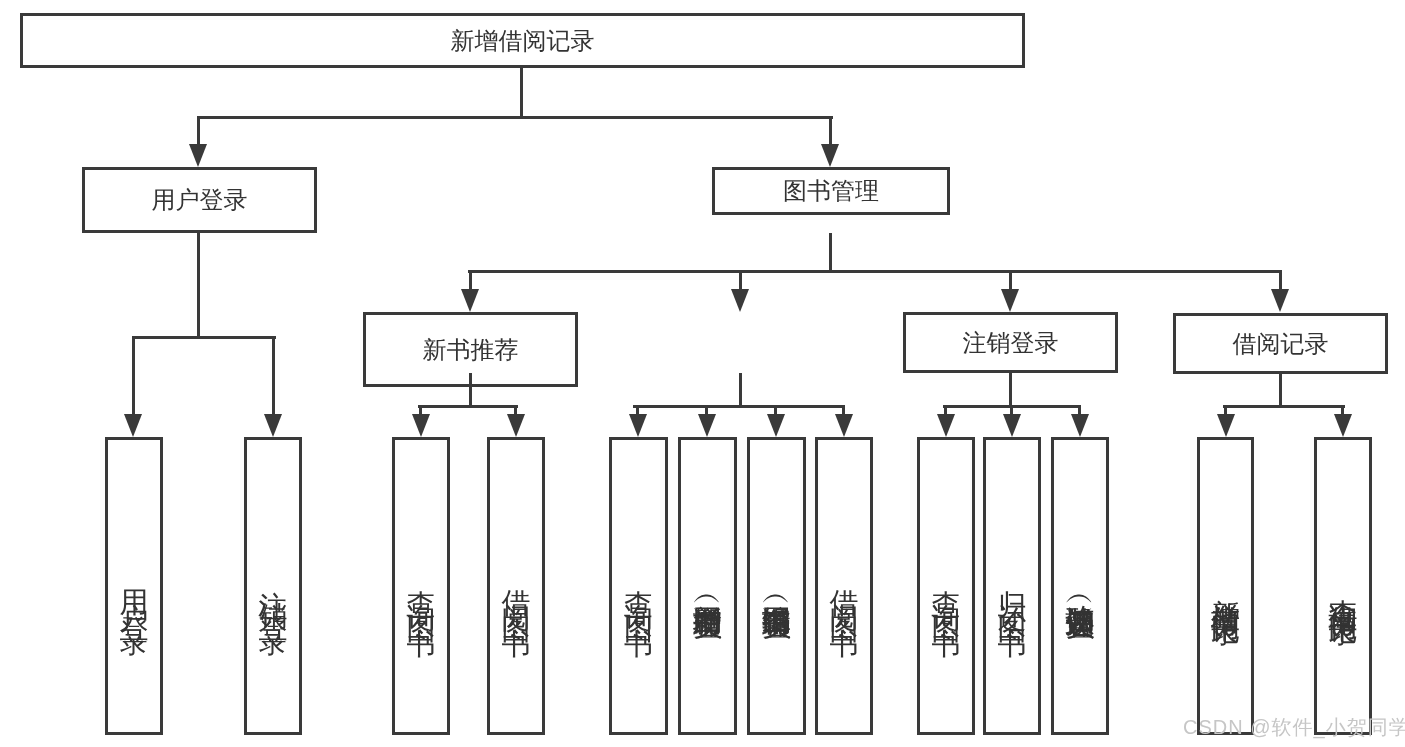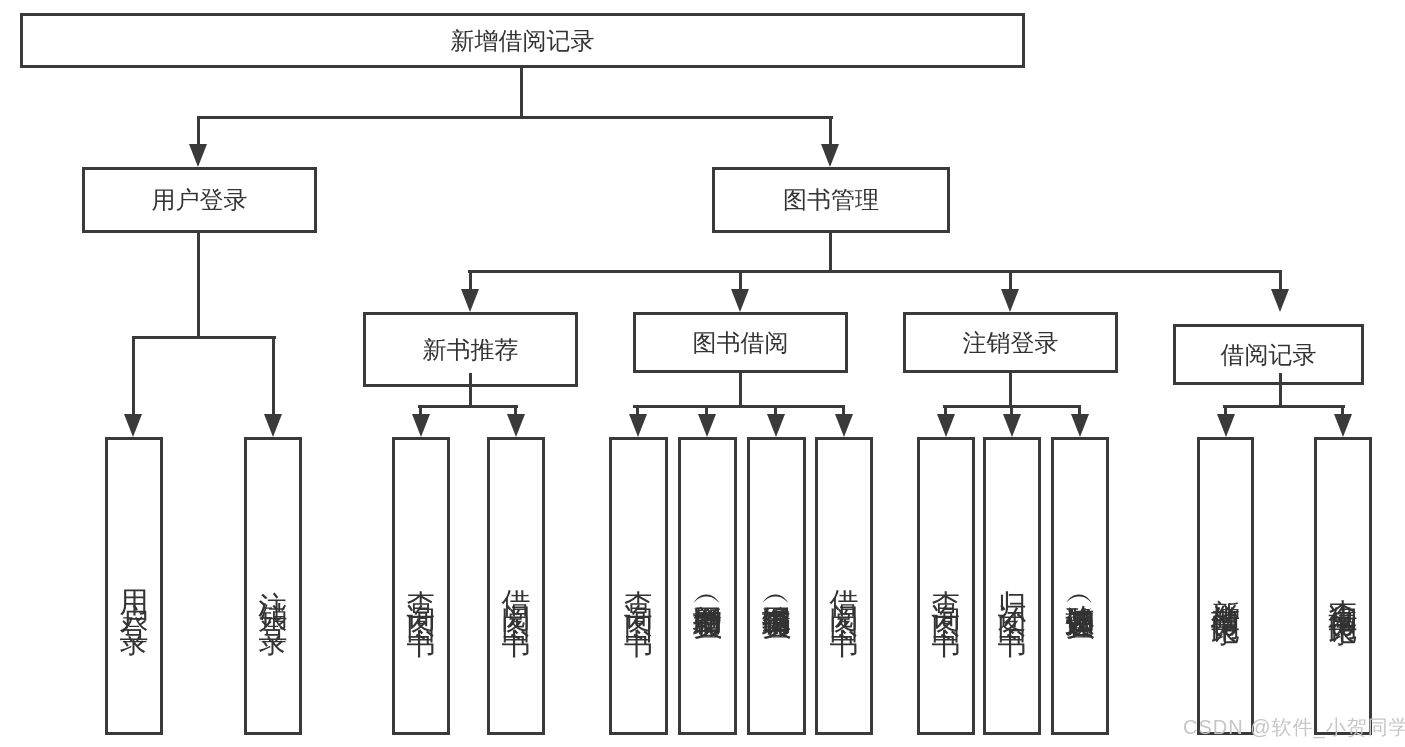--- a/index.html
+++ b/index.html
@@ -54,21 +54,21 @@
   <div class="ln" style="left:520px;top:67px;width:3px;height:52px"></div>
   <div class="ln" style="left:197px;top:116px;width:636px;height:3px"></div>
   <div class="ln" style="left:197px;top:118px;width:3px;height:30px"></div>
   <div class="arw" style="left:189px;top:144px"></div>
   <div class="ln" style="left:829px;top:118px;width:3px;height:30px"></div>
   <div class="arw" style="left:821px;top:144px"></div>
 
   <div class="nbox" style="left:82px;top:167px;width:235px;height:66px">
     <span>用户登录</span>
   </div>
-  <div class="nbox" style="left:712px;top:167px;width:238px;height:66px">
+  <div class="nbox" style="left:712px;top:167px;width:238px;height:48px">
     <span>图书管理</span>
   </div>
 
   <div class="ln" style="left:197px;top:233px;width:3px;height:106px"></div>
   <div class="ln" style="left:132px;top:336px;width:144px;height:3px"></div>
   <div class="ln" style="left:132px;top:338px;width:3px;height:80px"></div>
   <div class="arw" style="left:124px;top:414px"></div>
   <div class="ln" style="left:272px;top:338px;width:3px;height:80px"></div>
   <div class="arw" style="left:264px;top:414px"></div>
 
@@ -79,27 +79,24 @@
   <div class="ln" style="left:739px;top:272px;width:3px;height:20px"></div>
   <div class="arw" style="left:731px;top:289px"></div>
   <div class="ln" style="left:1009px;top:272px;width:3px;height:20px"></div>
   <div class="arw" style="left:1001px;top:289px"></div>
   <div class="ln" style="left:1279px;top:272px;width:3px;height:20px"></div>
   <div class="arw" style="left:1271px;top:289px"></div>
 
   <div class="nbox" style="left:363px;top:312px;width:215px;height:75px">
     <span>新书推荐</span>
   </div>
-  <div class="nbox" style="left:633px;top:312px;width:215px;height:61px">
-    <span>图书借阅</span>
-  </div>
   <div class="nbox" style="left:903px;top:312px;width:215px;height:61px">
     <span>注销登录</span>
   </div>
-  <div class="nbox" style="left:1173px;top:324px;width:191px;height:61px">
+  <div class="nbox" style="left:1173px;top:313px;width:215px;height:61px">
     <span>借阅记录</span>
   </div>
 
   <div class="ln" style="left:469px;top:373px;width:3px;height:35px"></div>
   <div class="ln" style="left:418px;top:405px;width:100px;height:3px"></div>
   <div class="ln" style="left:419px;top:407px;width:3px;height:10px"></div>
   <div class="arw" style="left:412px;top:414px"></div>
   <div class="ln" style="left:514px;top:407px;width:3px;height:10px"></div>
   <div class="arw" style="left:507px;top:414px"></div>
 

